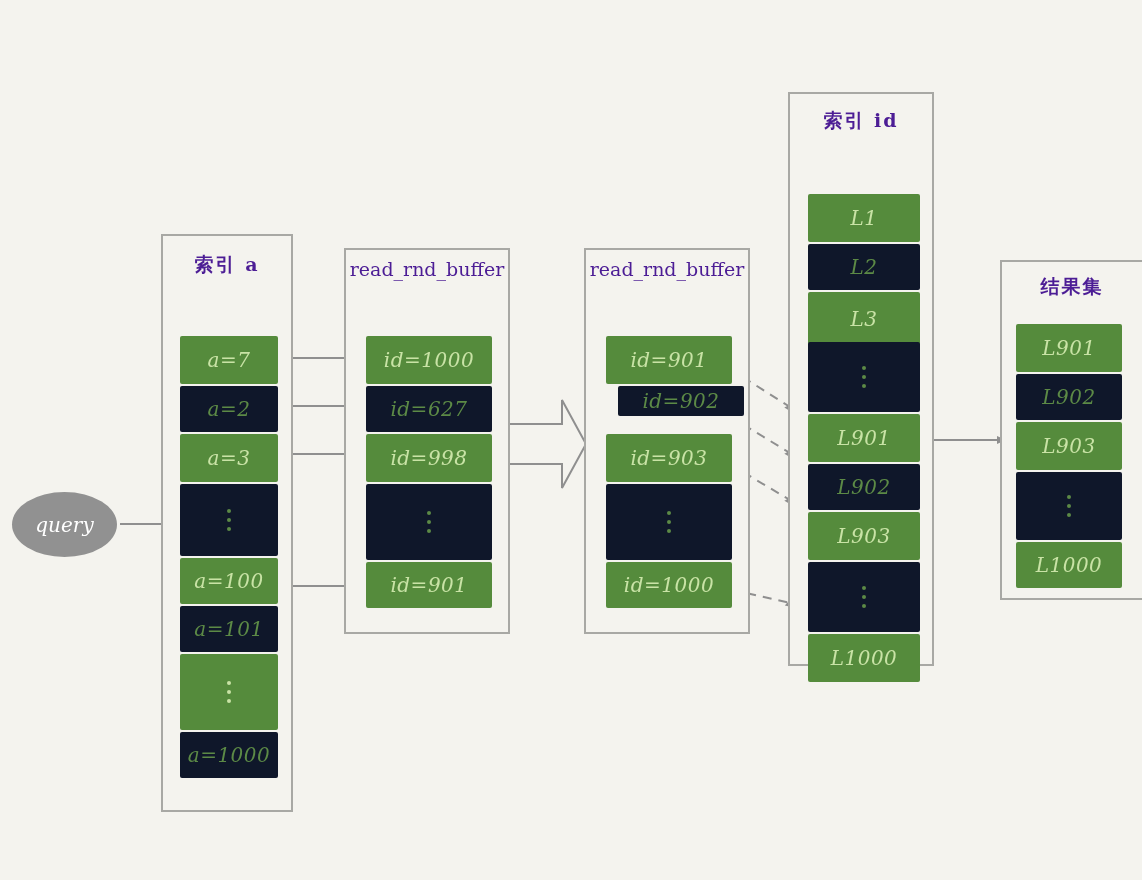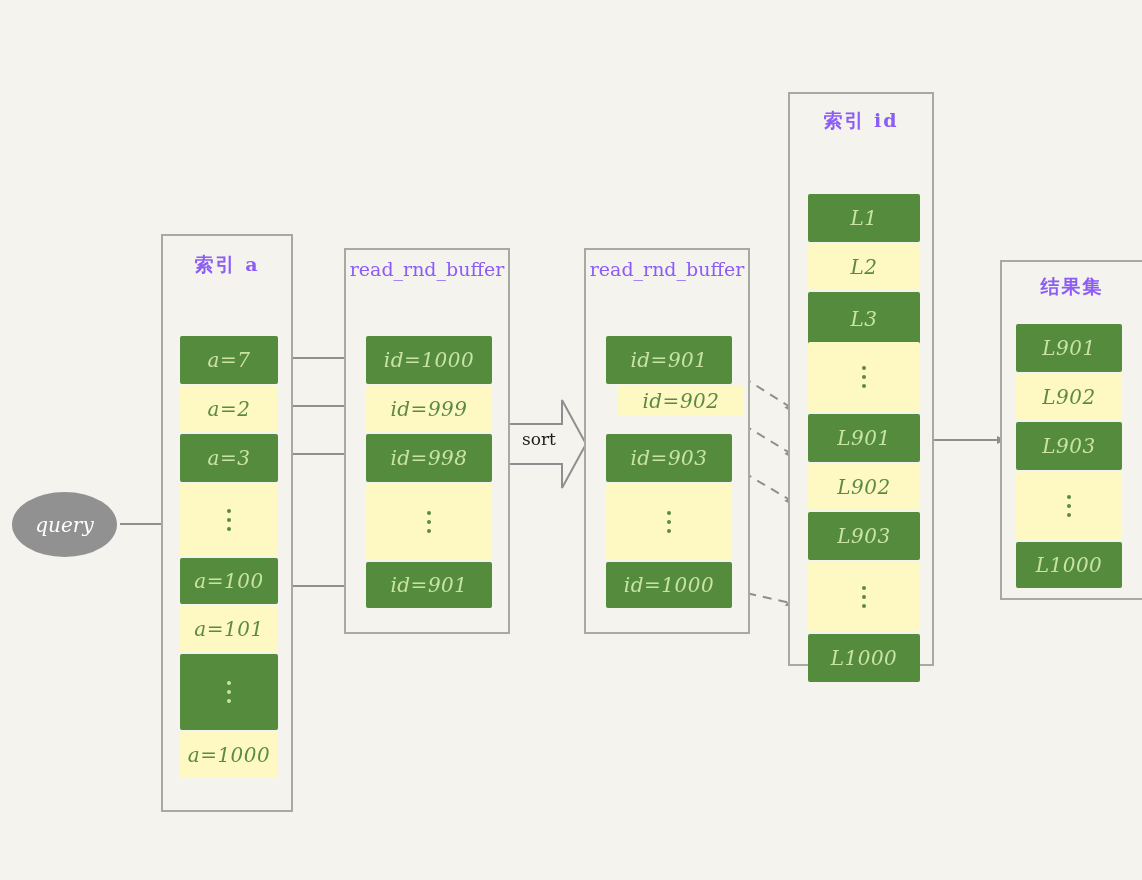--- a/index.html
+++ b/index.html
@@ -33,21 +33,21 @@
     border: 2px solid #a8a8a4;
     background: #f4f3ee;
     box-sizing: border-box;
   }
   .col-title {
     position: absolute;
     left: 0;
     width: 100%;
     text-align: center;
     font-family: "DejaVu Serif", serif;
-    color: #8b5cf6;
+    color: #4c1d95;
     white-space: nowrap;
   }
   .col-title.cjk {
     font-weight: bold;
     font-size: 19px;
     letter-spacing: 2px;
   }
   .col-title.latin {
     font-size: 19px;
     letter-spacing: 0px;
@@ -64,21 +64,21 @@
     font-family: "DejaVu Serif", serif;
     font-style: italic;
     font-size: 20px;
     letter-spacing: 0.5px;
   }
   .cell.dark {
     background: #558b3c;
     color: #c9e3a6;
   }
   .cell.light {
-    background: #fef9c3;
+    background: #0f172a;
     color: #5c8a46;
   }
   .cell .ellipsis {
     display: block;
     line-height: 0;
     font-size: 0;
   }
   .cell .ellipsis i {
     display: block;
     width: 4px;
@@ -165,23 +165,20 @@
 
     <g>
       <path d="M506,424 L562,424 L562,400 L586,444 L562,488 L562,464 L506,464 z" fill="#f4f3ee" stroke="#8f8f8f" stroke-width="2" stroke-linejoin="miter"></path>
     </g>
   </svg>
 
   <div id="query-node">
     <span>query</span>
   </div>
 
-  <div id="sort-arrow">
-    <span class="sort-label">sort</span>
-  </div>
 
 <div class="column" style="left: 161px; top: 234px; width: 132px; height: 578px;">
       <div class="col-title cjk" style="top: 16px;">索引 a</div>
       <div class="cell dark" style="left: 17px; top: 100px; width: 98px; height: 48px;">
         <span>a=7</span>
       </div>
       <div class="cell light" style="left: 17px; top: 150px; width: 98px; height: 46px;">
         <span>a=2</span>
       </div>
       <div class="cell dark" style="left: 17px; top: 198px; width: 98px; height: 48px;">
@@ -210,21 +207,21 @@
       <div class="cell light" style="left: 17px; top: 496px; width: 98px; height: 46px;">
         <span>a=1000</span>
       </div>
     </div>
     <div class="column" style="left: 344px; top: 248px; width: 166px; height: 386px;">
       <div class="col-title latin" style="top: 8px;">read_rnd_buffer</div>
       <div class="cell dark" style="left: 20px; top: 86px; width: 126px; height: 48px;">
         <span>id=1000</span>
       </div>
       <div class="cell light" style="left: 20px; top: 136px; width: 126px; height: 46px;">
-        <span>id=999</span>
+        <span>id=627</span>
       </div>
       <div class="cell dark" style="left: 20px; top: 184px; width: 126px; height: 48px;">
         <span>id=998</span>
       </div>
       <div class="cell light" style="left: 20px; top: 234px; width: 126px; height: 76px;">
         <span class="ellipsis">
           <i></i>
           <i></i>
           <i></i>
         </span>

